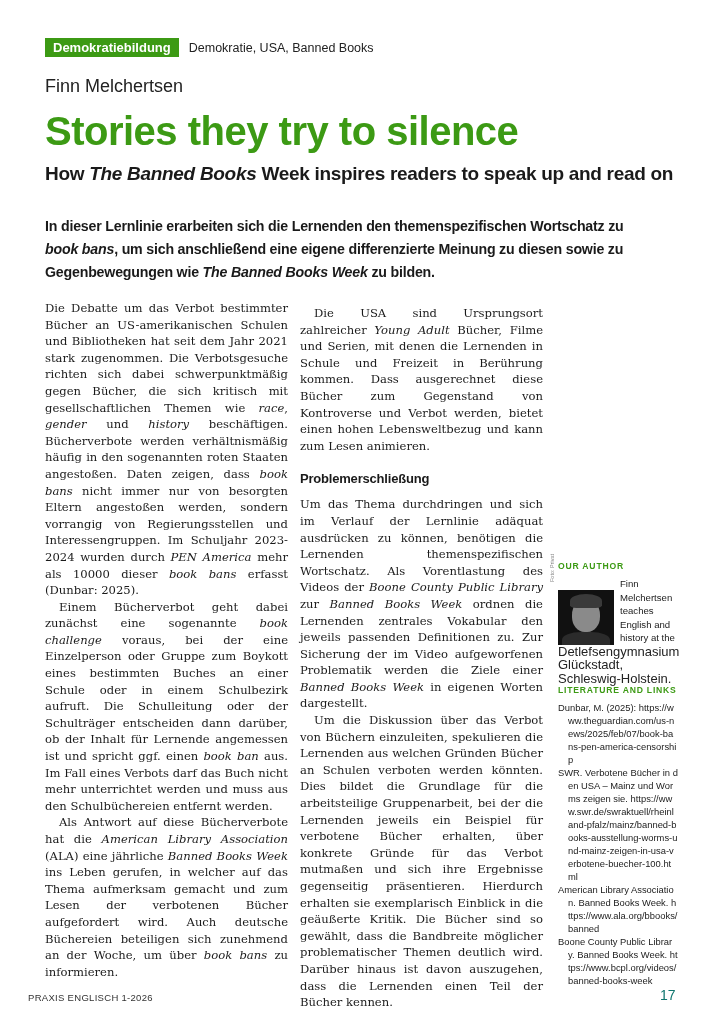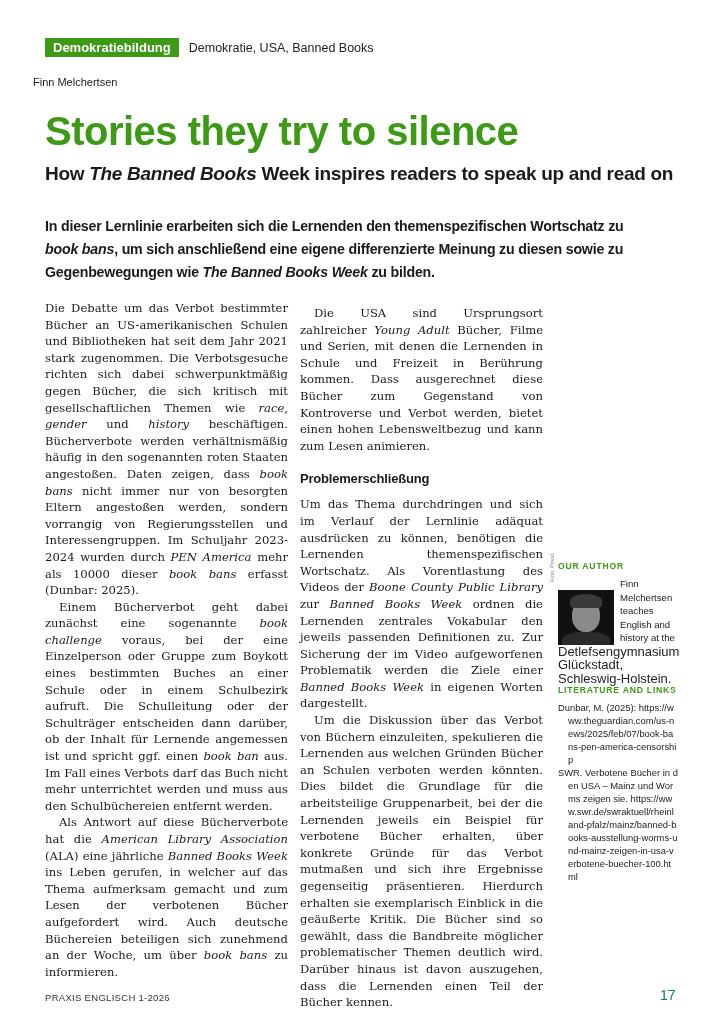--- a/index.html
+++ b/index.html
@@ -4,21 +4,21 @@
 <style>
   html, body { margin:0; padding:0; background:#ffffff; }
   body { width:720px; height:1019px; position:relative; overflow:hidden; color:#1a1a1a; }
   .sans { font-family: "Liberation Sans", "DejaVu Sans", sans-serif; }
   .serif { font-family: "DejaVu Serif", "Liberation Serif", serif; }
 
   .tagbar { position:absolute; left:45px; top:38px; height:19px; display:flex; align-items:center; }
   .tag { background:#3c9a14; color:#fff; font-weight:bold; font-size:13px; padding:1px 8px; line-height:17px; }
   .tag-topics { margin-left:10px; font-size:12.5px; color:#222; }
 
-  .author-line { position:absolute; left:33px; top:76px; font-size:11px; color:#222; }
+  .author-line { position:absolute; left:45px; top:76px; font-size:18px; color:#222; }
   .title { position:absolute; left:44px; top:104px; font-size:40px; font-weight:bold; color:#3c9a14; letter-spacing:-0.5px; margin:1px; line-height:52px; }
   .subtitle { position:absolute; left:45px; top:163px; font-size:19px; font-weight:bold; color:#1a1a1a; margin:0; letter-spacing:-0.3px;}
   .subtitle i { font-weight:bold; }
 
   .lead { position:absolute; left:45px; top:215px; width:580px; font-size:14.2px; font-weight:bold; line-height:23px; color:#1a1a1a; letter-spacing:-0.2px; }
   .lead i { font-weight:bold; }
 
   .col { position:absolute; font-size:11.6px; line-height:16.6px; text-align:justify; color:#1a1a1a; hyphens:auto; }
   .col1 { left:45px; top:300px; width:243px; }
   .col2 { left:300px; top:305px; width:243px; }
@@ -34,21 +34,21 @@
   .author-row { display:flex;align-items:flex-end; }
   .photo { width:56px; height:55px; background:#111; position:relative; overflow:hidden; flex:none; }
   .photo .head { position:absolute; left:14px; top:8px; width:28px; height:34px; border-radius:50% 50% 45% 45%; background:#8a8a8a; }
   .photo .hair { position:absolute; left:12px; top:4px; width:32px; height:14px; border-radius:50% 50% 20% 20%; background:#3a3a3a; }
   .photo .body { position:absolute; left:4px; top:42px; width:48px; height:20px; border-radius:40% 40% 0 0; background:#2b2b2b; }
   .author-text { margin-left:6px; font-size:9.6px; line-height:13.5px; }
   .author-rest { font-size:13px; line-height:13.5px; }
   .foto-credit { position:absolute; left:549px; top:582px; font-size:5.5px; color:#888; transform:rotate(-90deg); transform-origin:left top; white-space:nowrap; }
   .ref { padding-left:10px; text-indent:-10px; margin:0; word-break:break-all; }
 
-  .footer-left { position:absolute; left:45px; top:992px; font-size:9.5px; color:#333; letter-spacing:0.3px; }
+  .footer-left { position:absolute; left:28px; top:992px; font-size:9.5px; color:#333; letter-spacing:0.3px; }
   .footer-right { position:absolute; left:660px; top:987px; font-size:14px; color:#0f766e; }
 </style>
 </head>
 <body>
 
 <div class="tagbar sans">
   <span class="tag">Demokratiebildung</span>
   <span class="tag-topics">Demokratie, USA, Banned Books</span>
 </div>
 
@@ -90,16 +90,18 @@
     </div>
     <div class="author-text">Finn Melchertsen teaches English and history at the</div>
   </div>
   <div class="author-rest">Detlefsengymnasium Glückstadt, Schleswig-Holstein.</div>
 </div>
 
 <div class="sidebar links-box sans">
   <div class="side-head">LITERATURE AND LINKS</div>
   <p class="ref">Dunbar, M. (2025): https://www.theguardian.com/us-news/2025/feb/07/book-bans-pen-america-censorship</p>
   <p class="ref">SWR. Verbotene Bücher in den USA – Mainz und Worms zeigen sie. https://www.swr.de/swraktuell/rheinland-pfalz/mainz/banned-books-ausstellung-worms-und-mainz-zeigen-in-usa-verbotene-buecher-100.html</p>
+  <p class="ref">American Library Association. Banned Books Week. https://www.ala.org/bbooks/banned</p>
+  <p class="ref">Boone County Public Library. Banned Books Week. https://www.bcpl.org/videos/banned-books-week</p>
 </div>
 
 <div class="footer-left sans">PRAXIS ENGLISCH 1-2026</div>
 <div class="footer-right sans">17</div>
 
 </body></html>

